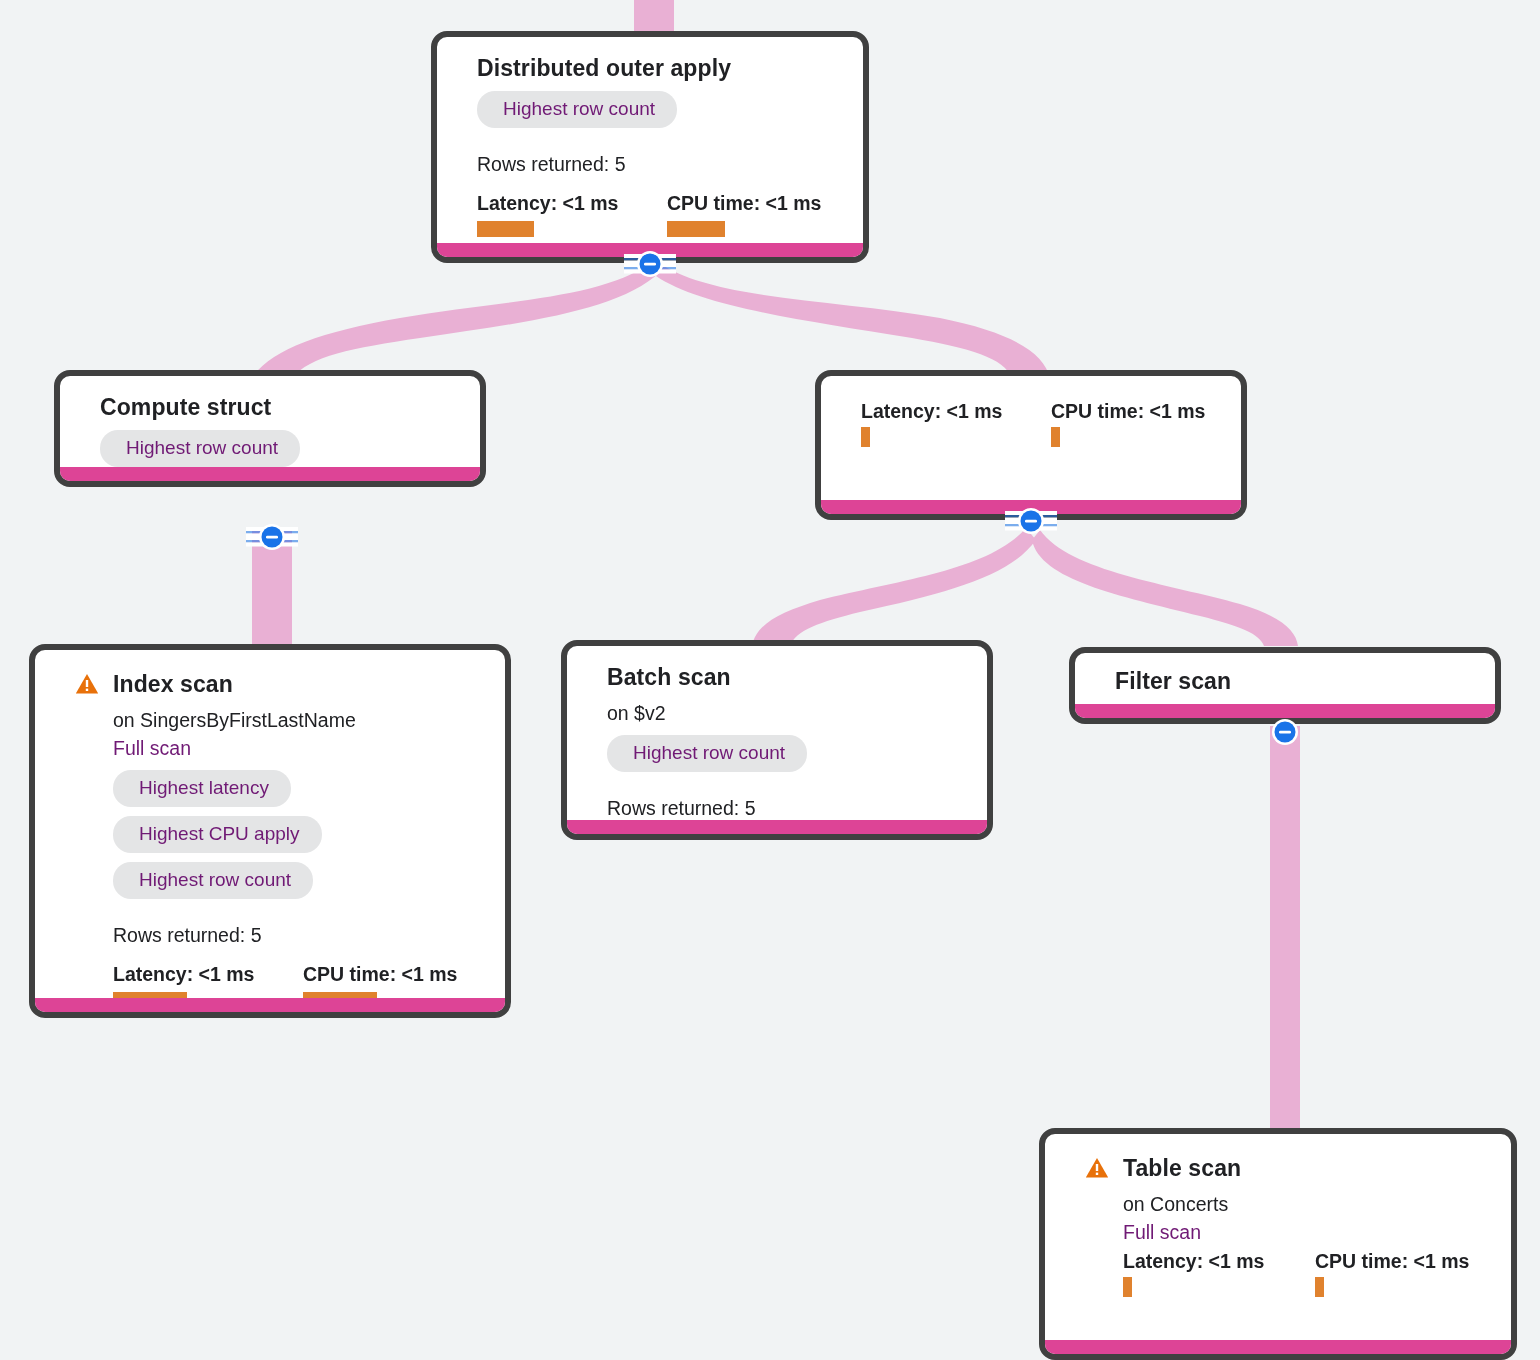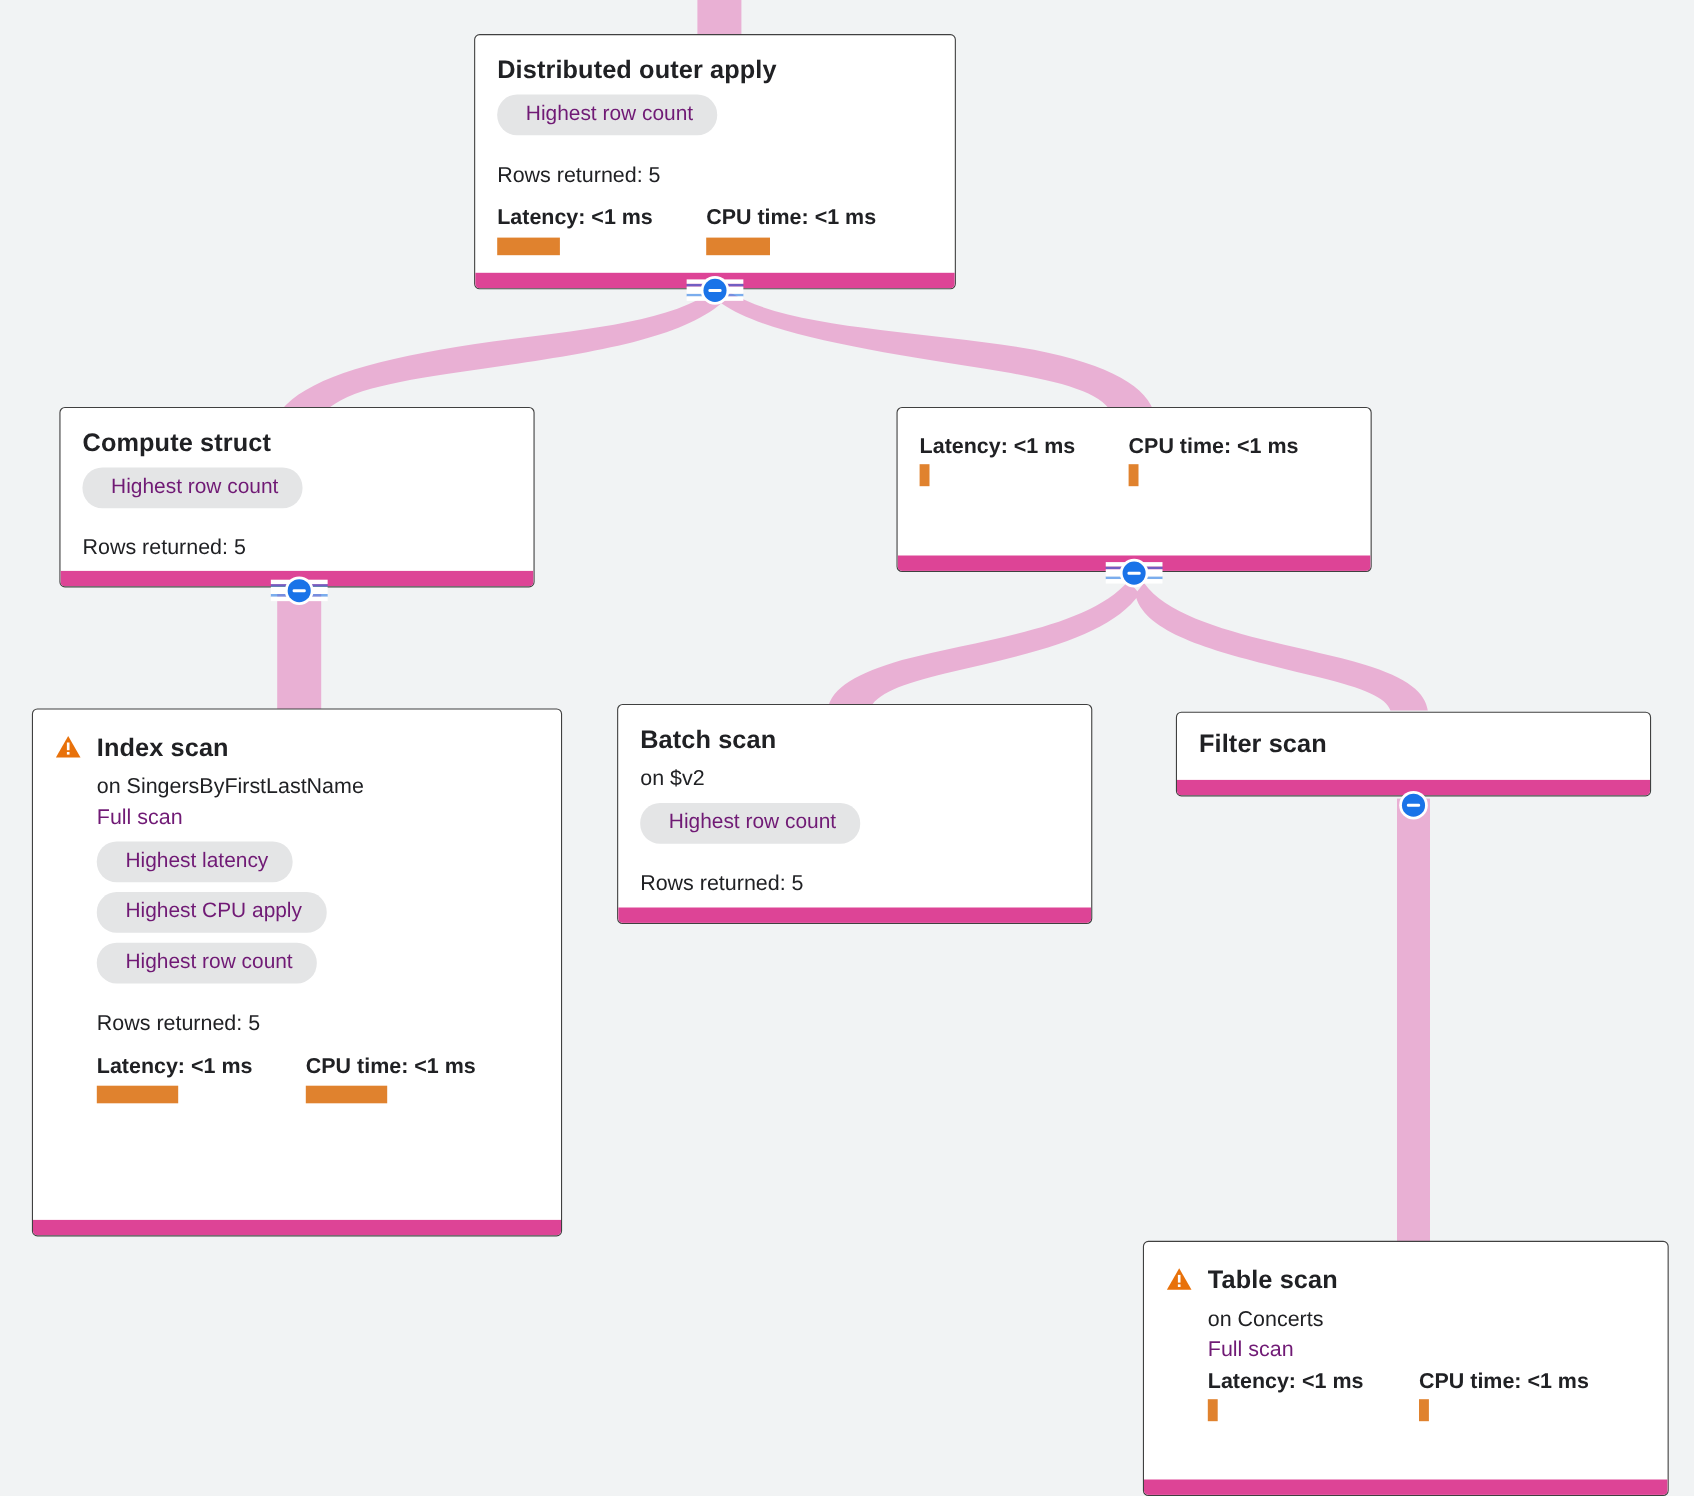--- a/index.html
+++ b/index.html
@@ -17,24 +17,25 @@
     overflow: hidden;
   }
   #edge-layer {
     position: absolute; inset: 0;
     width: 1540px; height: 1360px;
     pointer-events: none;
   }
   .node {
     position: absolute;
     background: #ffffff;
-    border: 1px solid #404040;
-    border-radius: 5px;
+    border: 6px solid #404040;
+    border-radius: 16px;
     overflow: hidden;
     z-index: 5;
+    padding-left: 20px;
   }
   .node-body {
     padding: 17px 20px 16px 20px;
   }
   .node-accent {
     position: absolute;
     left: 0; right: 0; bottom: 0;
     height: 14px;
     background: #dd4496;
   }
@@ -183,21 +184,21 @@
         <rect x="0" y="11.5" width="52" height="6.5" fill="#ffffff"></rect>
         <rect x="0" y="5" width="52" height="4" fill="#ffffff"></rect>
         <rect x="0" y="20.5" width="52" height="4" fill="#ffffff"></rect>
       </g>
       <circle cx="26" cy="15" r="13" fill="#ffffff"></circle>
       <circle cx="26" cy="15" r="10.5" fill="#1a73e8"></circle>
       <rect x="20" y="13.7" width="12" height="2.8" rx="1.2" fill="#ffffff"></rect>
     </svg>
   </div>
 
-  <div class="node" style="left:54px; top:370px; width:432px; height:164px;">
+  <div class="node" style="left:54px; top:370px; width:432px; height:117px;">
     <div class="node-body">
       <div class="title-row">
         <span class="node-title">Compute struct</span>
       </div>
       <span class="chip">Highest row count</span>
       <div class="rows">Rows returned: 5</div>
     </div>
     <div class="node-accent"></div>
   </div>
 
@@ -240,21 +241,21 @@
         <rect x="0" y="11.5" width="52" height="6.5" fill="#ffffff"></rect>
         <rect x="0" y="5" width="52" height="4" fill="#ffffff"></rect>
         <rect x="0" y="20.5" width="52" height="4" fill="#ffffff"></rect>
       </g>
       <circle cx="26" cy="15" r="13" fill="#ffffff"></circle>
       <circle cx="26" cy="15" r="10.5" fill="#1a73e8"></circle>
       <rect x="20" y="13.7" width="12" height="2.8" rx="1.2" fill="#ffffff"></rect>
     </svg>
   </div>
 
-  <div class="node" style="left:29px; top:644px; width:482px; height:480px;">
+  <div class="node" style="left:29px; top:644px; width:482px; height:374px;">
     <div class="node-body" style="padding-top:20px;">
       <div class="title-row">
         <svg class="warn-icon" width="24" height="22" viewBox="0 0 24 22" xmlns="http://www.w3.org/2000/svg">
           <path d="M12 1 L23.2 20.6 L0.8 20.6 Z" fill="#e8710a"></path>
           <rect x="10.8" y="7" width="2.4" height="7" fill="#ffffff"></rect>
           <rect x="10.8" y="15.6" width="2.4" height="2.4" fill="#ffffff"></rect>
         </svg>
         <span class="node-title">Index scan</span>
       </div>
       <div class="indent-sub">

